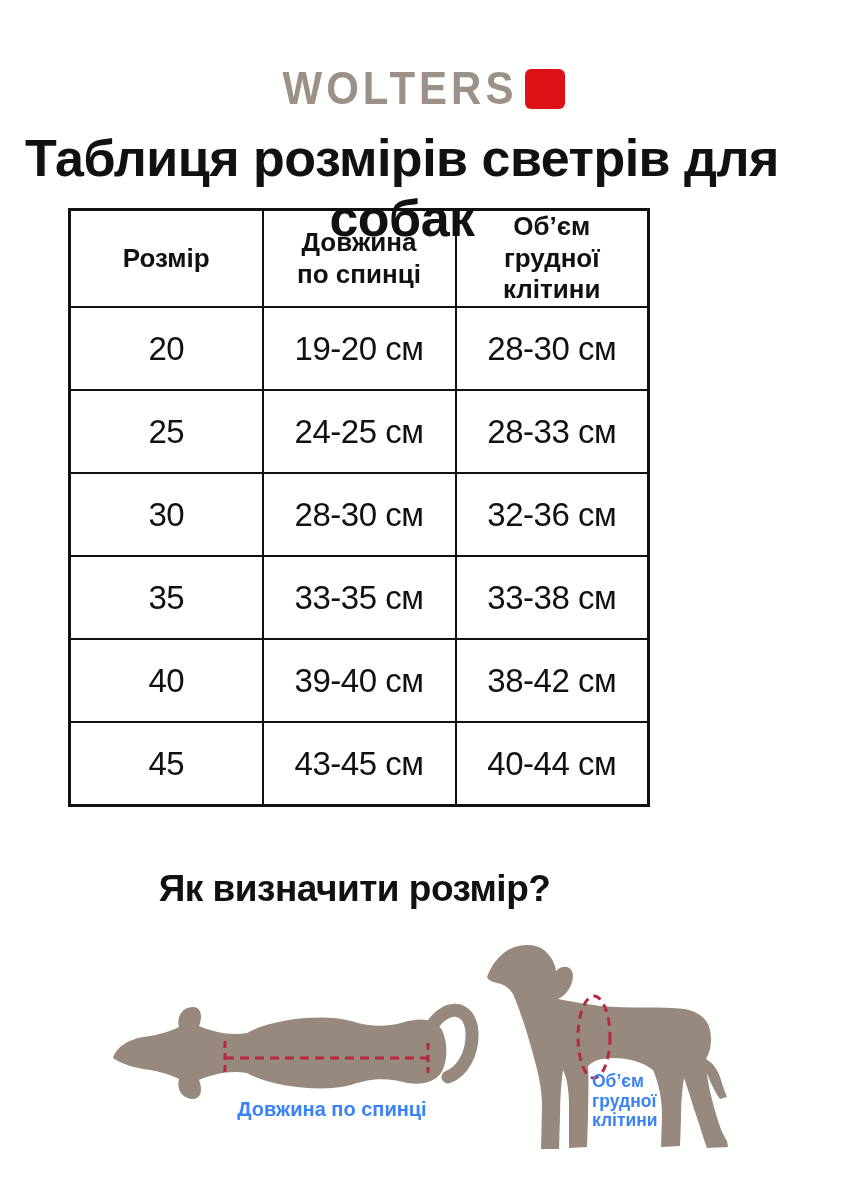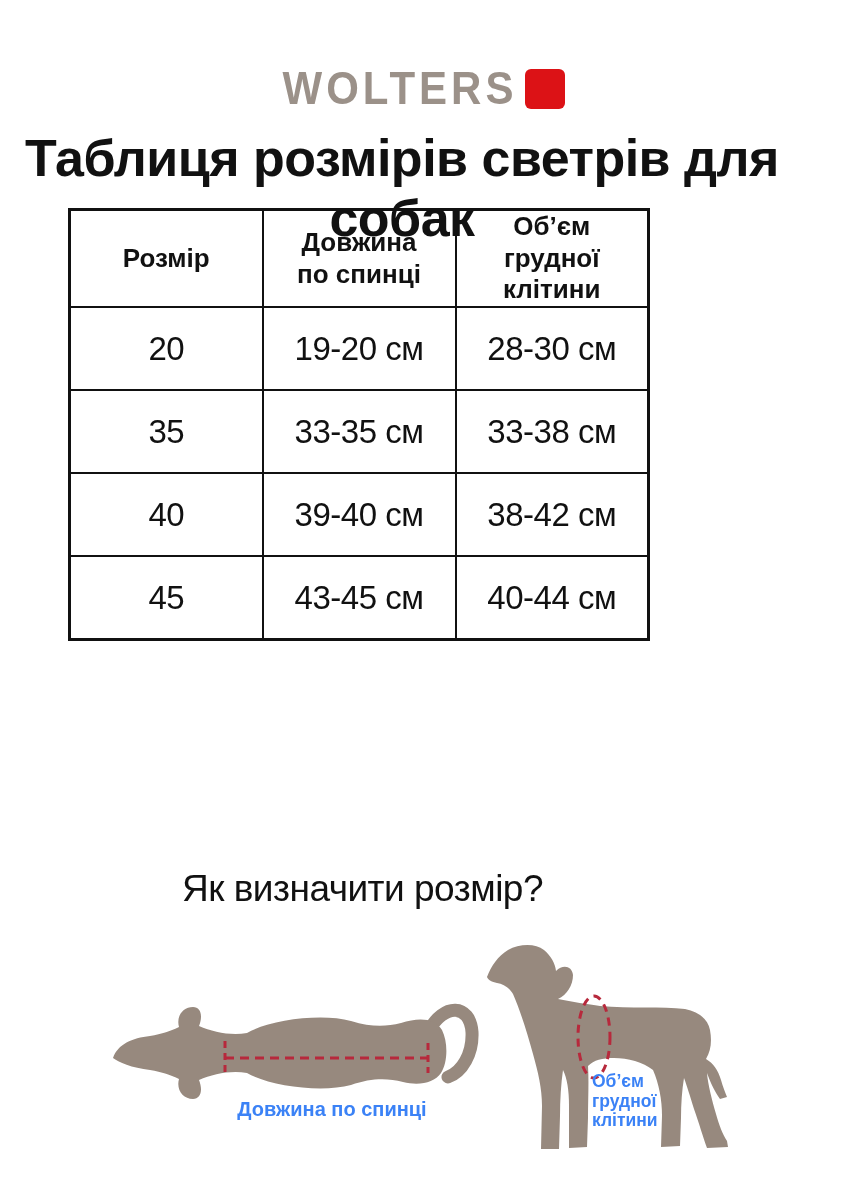--- a/index.html
+++ b/index.html
@@ -28,23 +28,23 @@
     background:var(--logo-square,#dc1216);
     display:inline-block;
   }
   
   .title{
     position:absolute;top:128px;left:0;width:804px;
     margin:0;text-align:center;
     font-size:52px;font-weight:700;letter-spacing:-0.5px;
   }
   .subtitle{
-    position:absolute;top:868px;left:12px;width:701px;
+    position:absolute;top:868px;left:4px;width:701px;
     margin:0;text-align:center;
-    font-size:37px;font-weight:400;letter-spacing:-0.5px;
+    font-size:37px;font-weight:700;letter-spacing:-0.5px;
   }
   
   .size-table{
     position:absolute;top:208px;left:68px;
     width:582px;
     border-collapse:collapse;
     table-layout:fixed;
     text-align:center;
   }
   .size-table th,.size-table td{
@@ -97,20 +97,30 @@
           <th>Розмір</th>
           <th>Довжина по спинці</th>
           <th>Об’єм грудної клітини</th>
         </tr>
     </thead>
     <tbody>
         <tr>
           <td>20</td>
           <td>19-20 см</td>
           <td>28-30 см</td>
+        </tr>
+        <tr>
+          <td>25</td>
+          <td>24-25 см</td>
+          <td>28-33 см</td>
+        </tr>
+        <tr>
+          <td>30</td>
+          <td>28-30 см</td>
+          <td>32-36 см</td>
         </tr>
         <tr>
           <td>35</td>
           <td>33-35 см</td>
           <td>33-38 см</td>
         </tr>
         <tr>
           <td>40</td>
           <td>39-40 см</td>
           <td>38-42 см</td>

